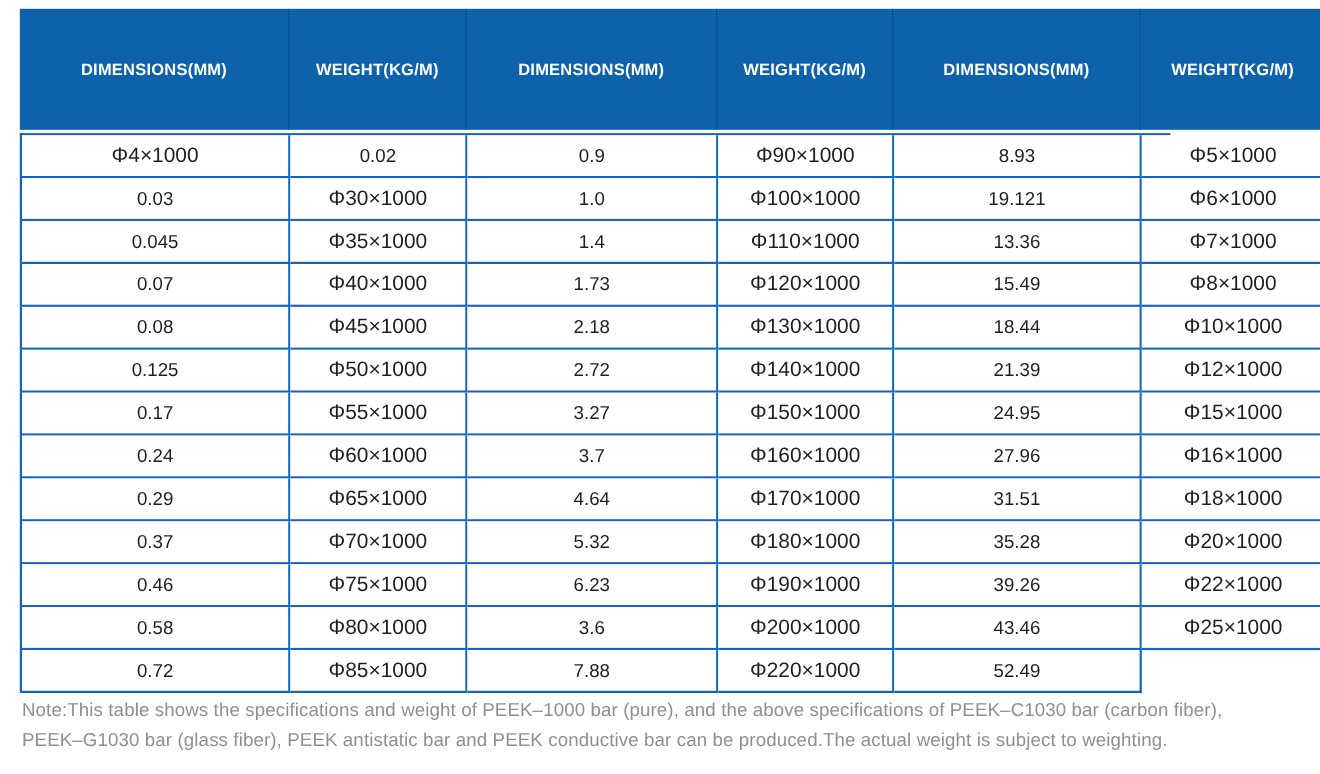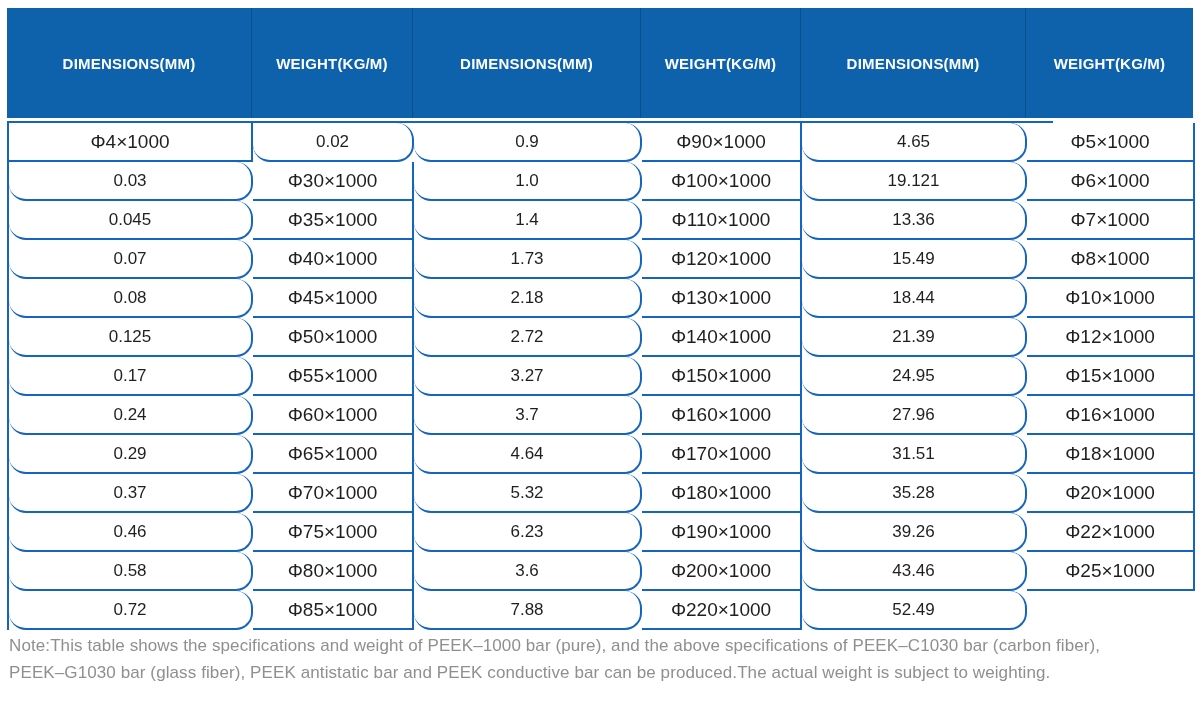--- a/index.html
+++ b/index.html
@@ -5,21 +5,21 @@
   :root{
     --header-bg:#0d62ab;
     --border-blue:#1565c0;
     --cell-text:#1f1f1f;
     --note-text:#8f8f8f;
     --sep-dark:#0a4f8c;
   }
   *{margin:0;padding:0;box-sizing:border-box;}
   html,body{width:1200px;height:704px;background:#ffffff;overflow:hidden;}
   body{font-family:"Liberation Sans","DejaVu Sans",sans-serif;}
-  .page{width:1200px;height:704px;padding:8px 7px 0 7px;background:#ffffff;}
+  .page{width:1200px;height:704px;padding:8px 7px 0 18px;background:#ffffff;}
 
   
   .thead{
     display:grid;
     grid-template-columns:244px 161px 228px 160px 225px 168px;
     width:1186px;
     height:110px;
     background:var(--header-bg);
     margin-bottom:3px;
   }
@@ -40,21 +40,21 @@
   }
   .td{
     height:39px;
     display:flex;align-items:center;justify-content:center;
     border-right:2px solid var(--border-blue);
     border-bottom:2px solid var(--border-blue);
     color:var(--cell-text);
     background:#ffffff;
   }
   .td.dim{font-size:19px;}
-  .td.wt{font-size:17px;border-radius:17px;}
+  .td.wt{font-size:17px;}
 
   .note{
     margin-top:2px;
     padding:0 2px;
     color:var(--note-text);
     font-size:17px;
     line-height:27px;
     letter-spacing:0.1px;
   }
 </style>
@@ -70,21 +70,21 @@
       <div class="th">WEIGHT(KG/M)</div>
       <div class="th">DIMENSIONS(MM)</div>
       <div class="th">WEIGHT(KG/M)</div>
     </div>
 
   <div class="tbody">
       <div class="td dim">Φ4×1000</div>
       <div class="td wt">0.02</div>
       <div class="td wt">0.9</div>
       <div class="td dim">Φ90×1000</div>
-      <div class="td wt">4.65</div>
+      <div class="td wt">8.93</div>
       <div class="td dim">Φ5×1000</div>
       <div class="td wt">0.03</div>
       <div class="td dim">Φ30×1000</div>
       <div class="td wt">1.0</div>
       <div class="td dim">Φ100×1000</div>
       <div class="td wt">19.121</div>
       <div class="td dim">Φ6×1000</div>
       <div class="td wt">0.045</div>
       <div class="td dim">Φ35×1000</div>
       <div class="td wt">1.4</div>

